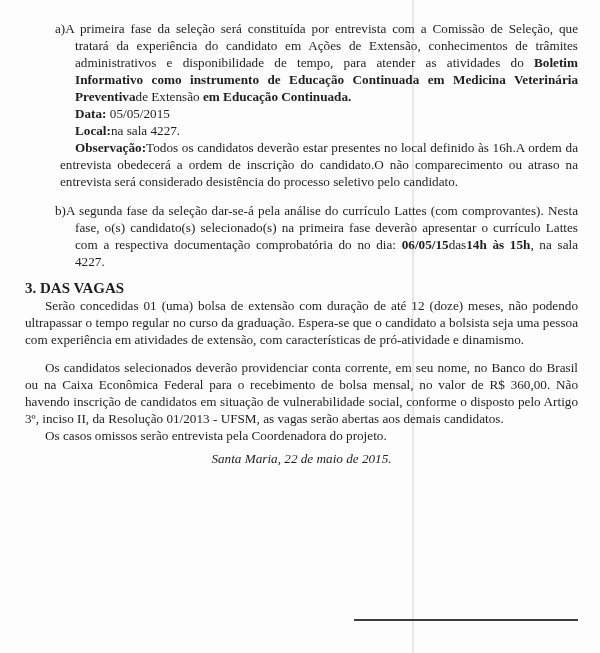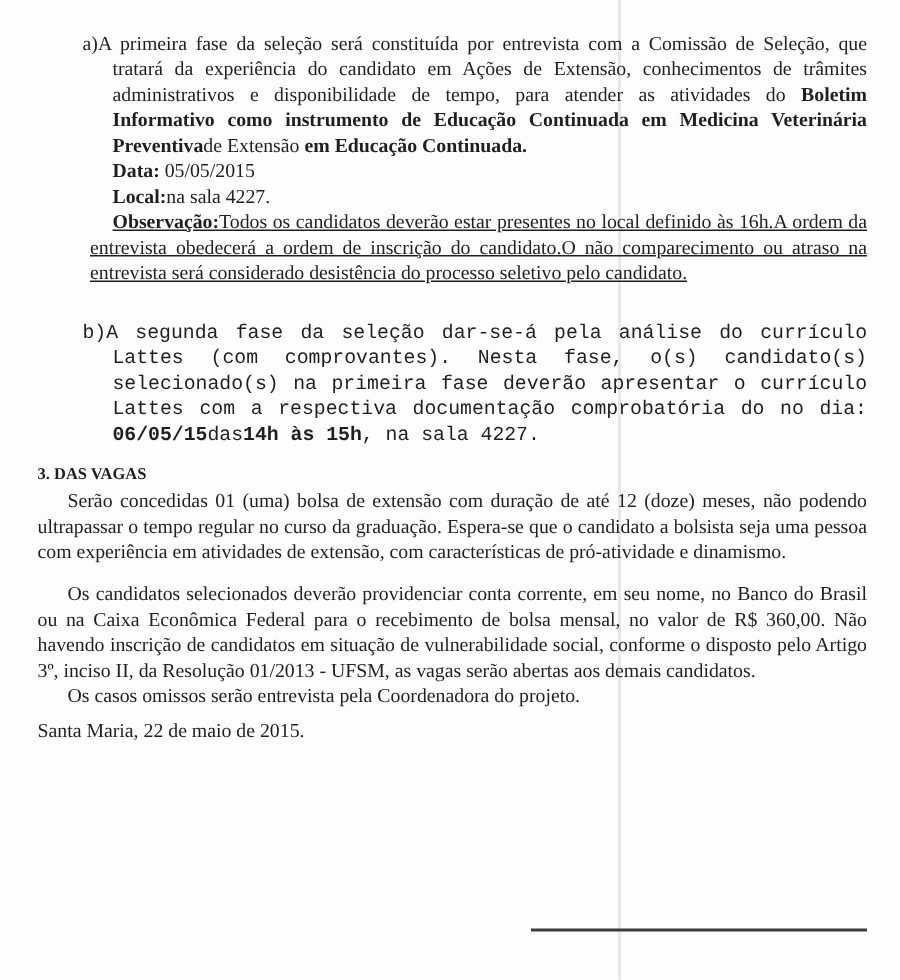--- a/index.html
+++ b/index.html
@@ -24,41 +24,41 @@
     box-sizing: border-box;
   }
   .b { font-weight: bold; text-align: center; }
   
   .clause {
     margin-left: 30px;
     padding-left: 20px;
     text-indent: -20px;
     text-align: justify;
   }
-  .clause-b { margin-top: 23px; font-family: Liberation Mono, monospace; }
+  .clause-b { margin-top: 12px; }
   
   .meta-line { margin-left: 50px; }
   
   .obs {
     margin-left: 35px;
     text-indent: 15px;
     text-align: justify;
-    text-decoration: underline;
   }
   .sec3 { margin-top: 10px; }
   .sec4 { margin-top: 13px; }
   .sec5 { margin-top: 11px; }
-  .sec-h { font-weight: bold; font-size: 11px; }
+  .sec-h { font-weight: bold; font-size: 15px; }
   .sec-p {
     text-align: justify;
     text-indent: 20px;
   }
   .dateline {
     margin-top: 6px;
-    text-align: left;
+    text-align: center;
+    font-style: italic;
   }
   .sig-line {
     position: absolute;
     top: 619px; right: 22px;
     width: 224px; height: 0;
     border-top: 2px solid #3d3d3d;
   }
 </style>
 </head>
 <body>

